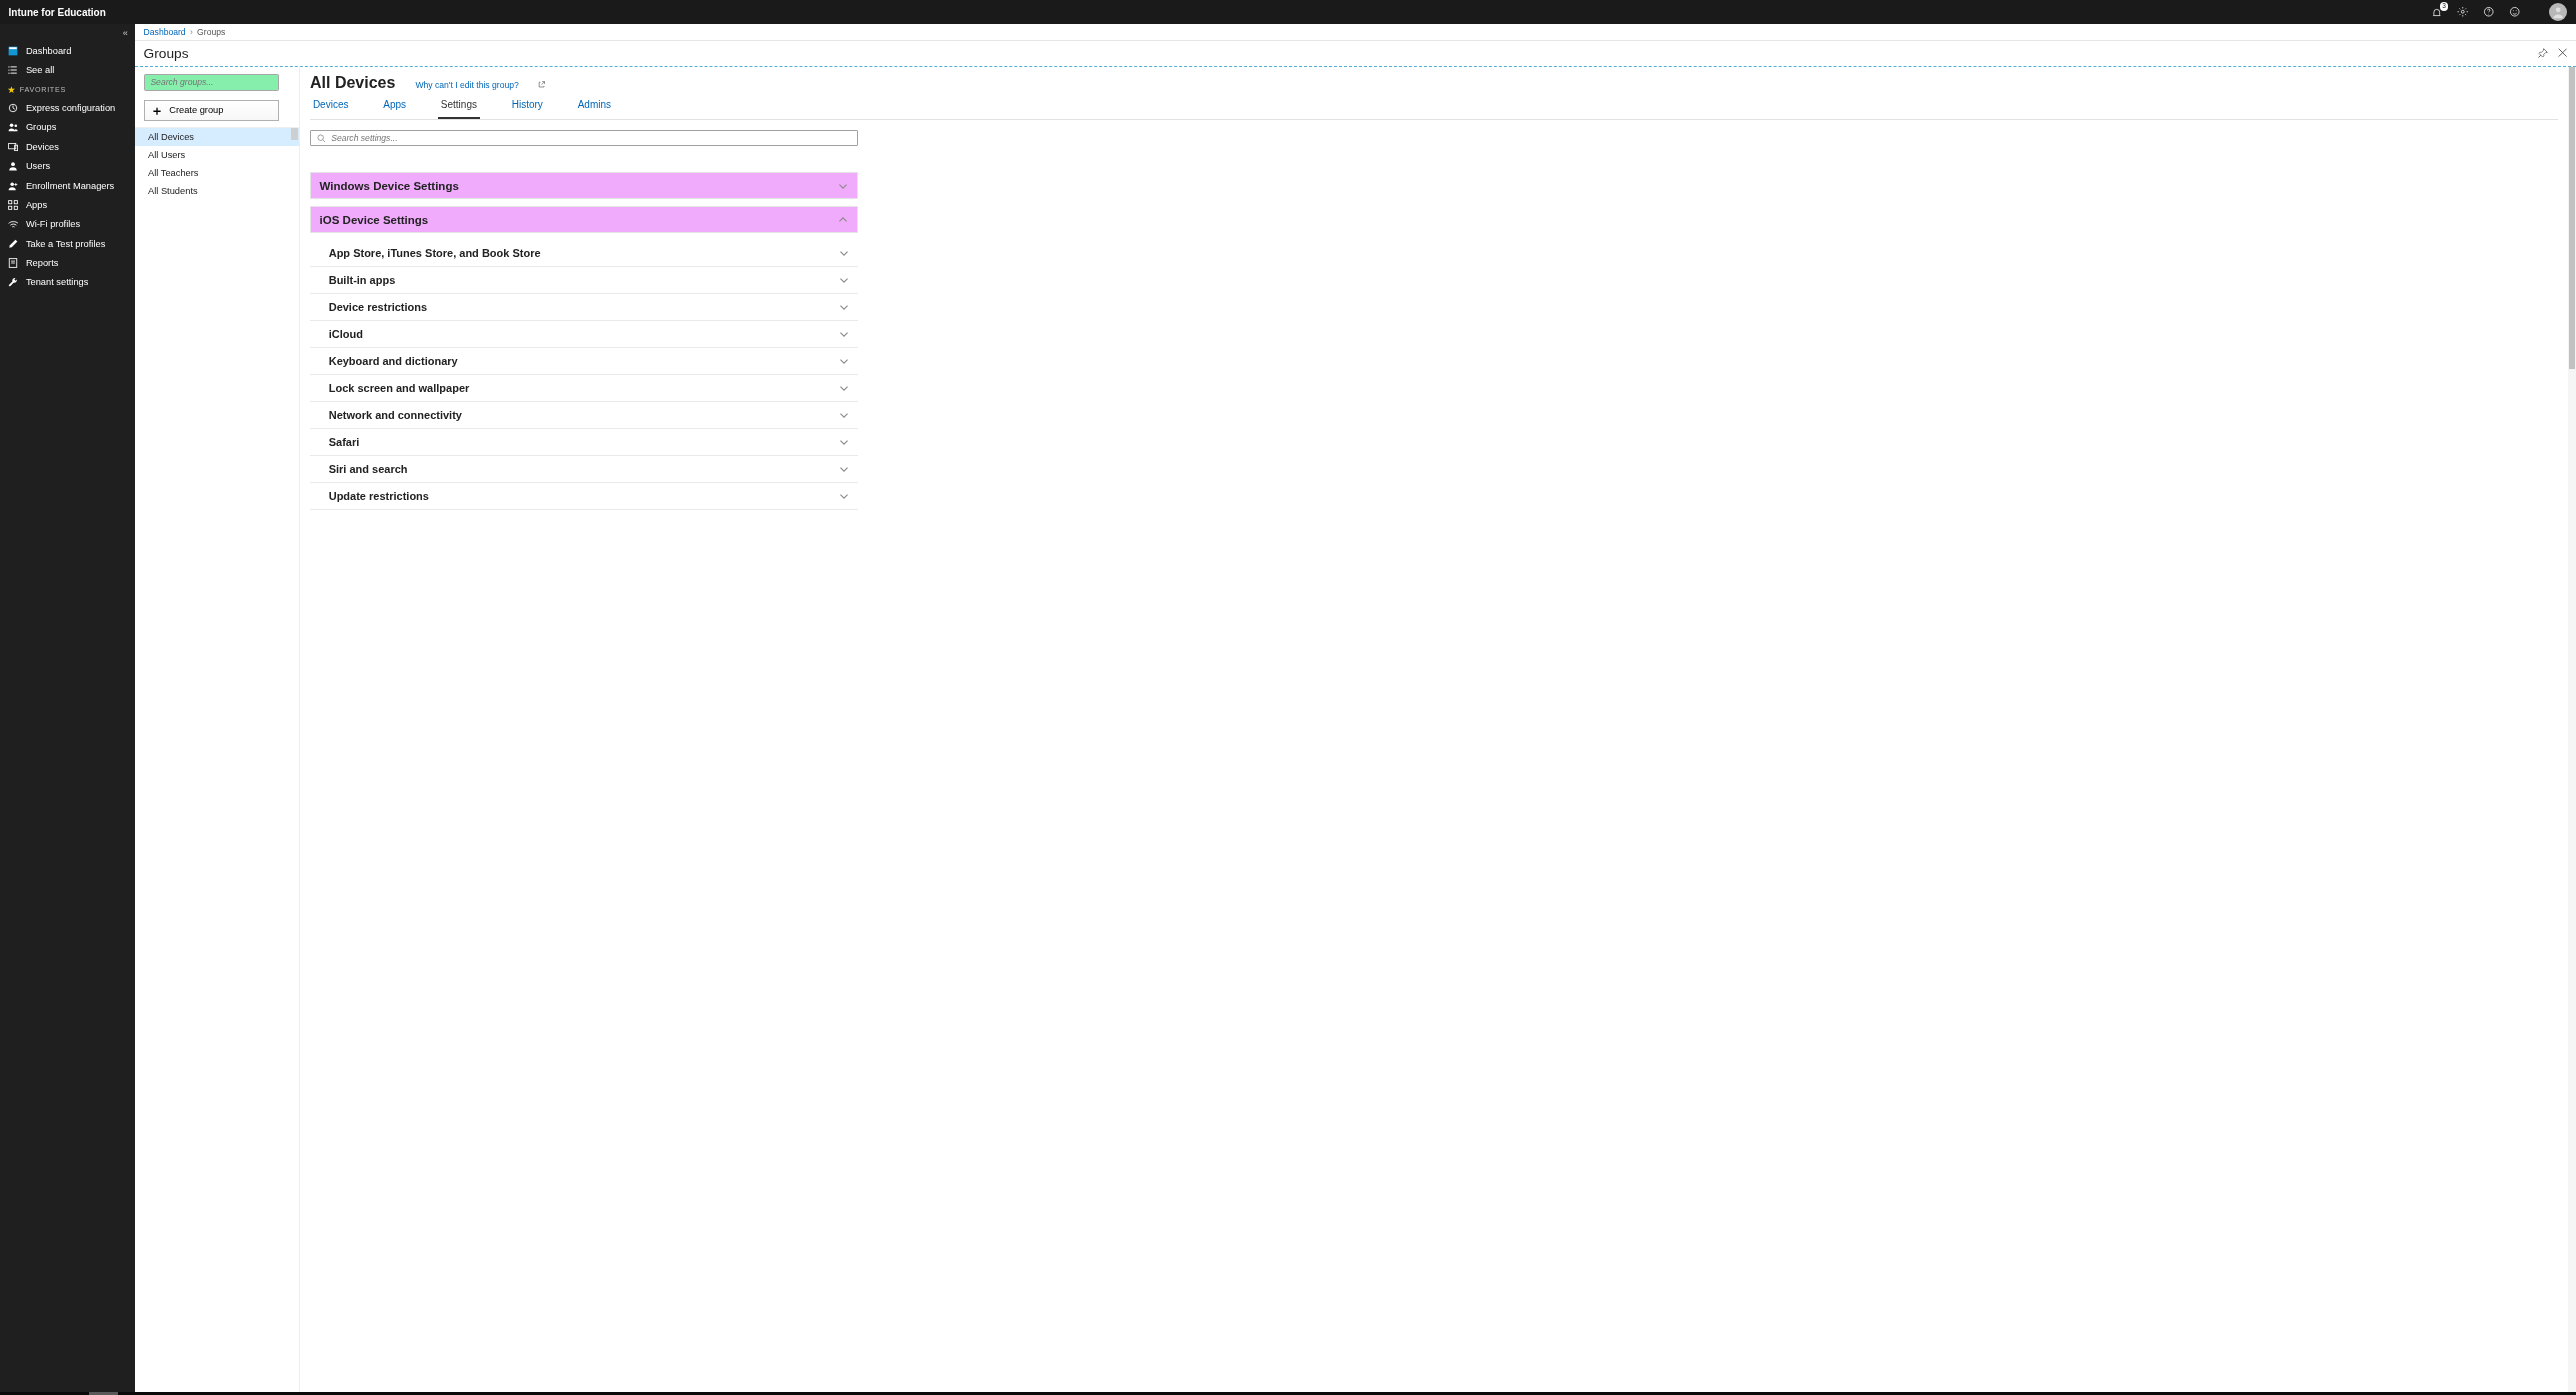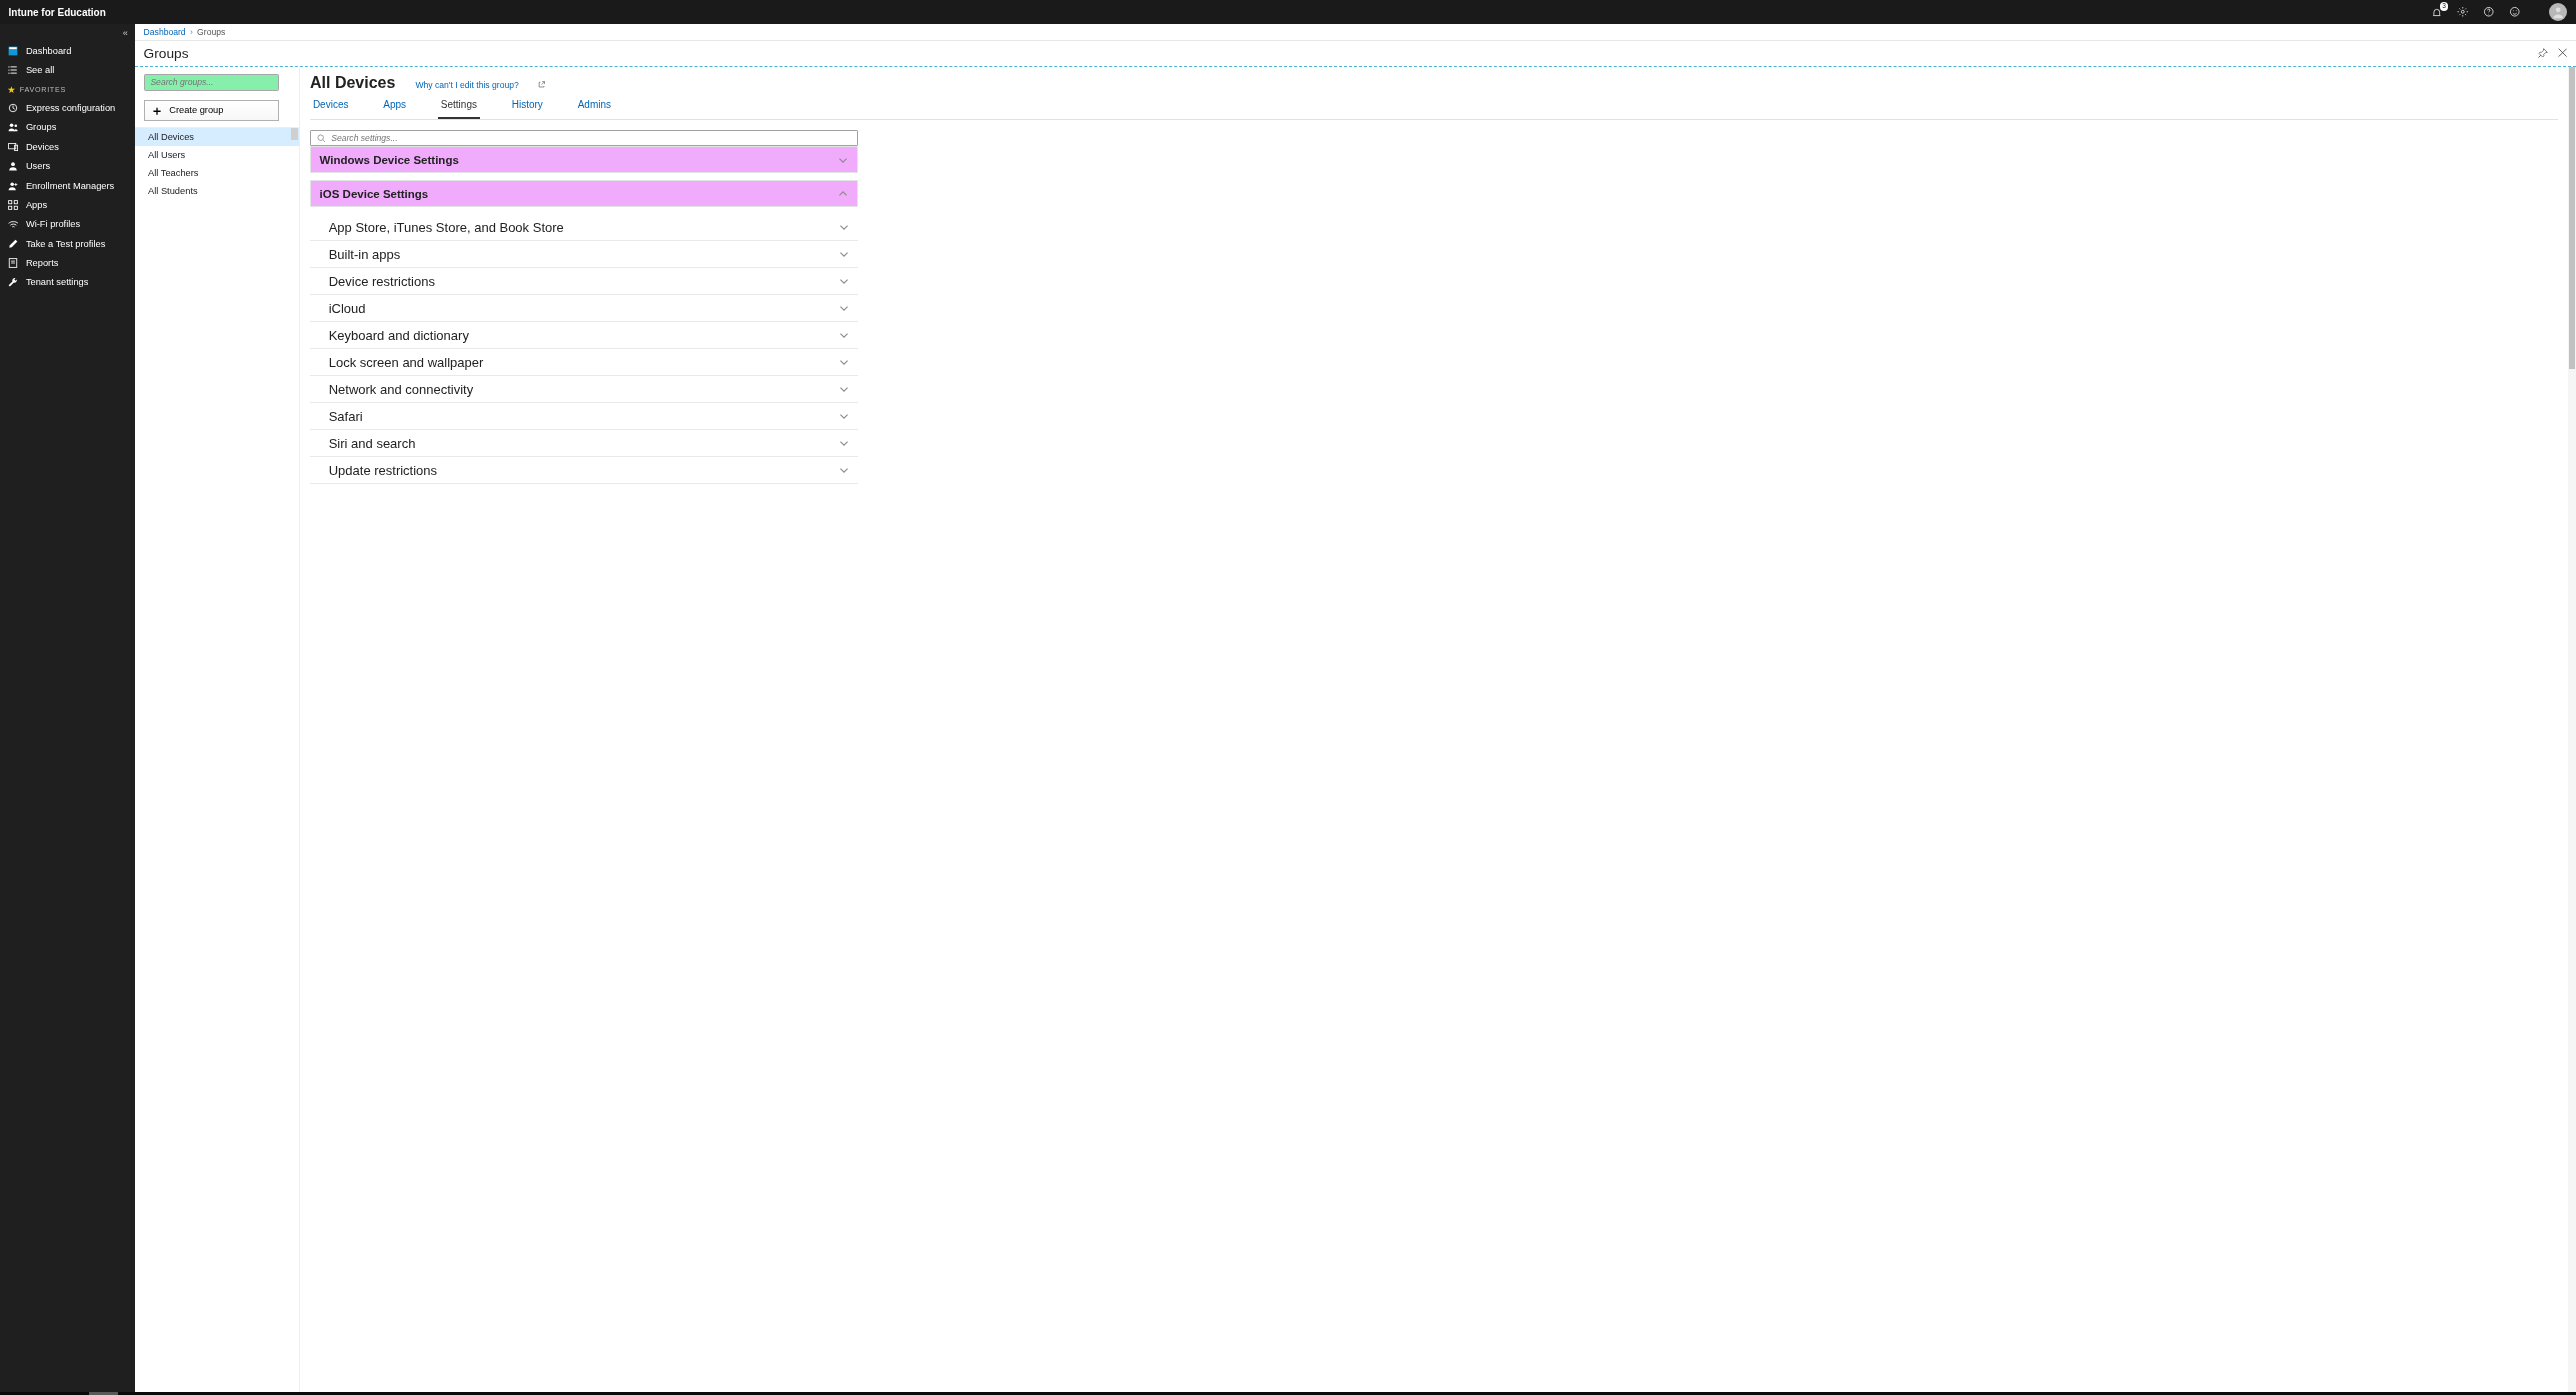--- a/index.html
+++ b/index.html
@@ -62,30 +62,30 @@
 
 .detail-header { display:flex; align-items:baseline; gap:20px; margin: 1.4px 0 7.2px 0; }
 .detail-title { font-size:16px; font-weight:600; }
 .edit-link { color:#0066b8; font-size:8.6px; cursor:pointer; display:inline-flex; gap:19px; align-items:center; }
 .edit-link .ext { color:#666; font-size:8px; }
 
 .tabs { display:flex; gap:29px; border-bottom:0.7px solid #e1e1e1; margin-bottom:10px; }
 .tab { padding: 0 2.9px 7.2px 2.9px; font-size:10px; color:#0066b8; cursor:pointer; border-bottom:2.2px solid transparent; }
 .tab.active { color:#333; border-bottom-color:#333; font-weight:400; }
 
-.settings-search { width: 548px; max-width:100%; height:16px; border:0.7px solid #a0a0a0; border-radius:1px; display:flex; align-items:center; padding:0 5.8px; gap:5.8px; margin-bottom:0; background:#fff;}
+.settings-search { width: 548px; max-width:100%; height:16px; border:0.7px solid #a0a0a0; border-radius:1px; display:flex; align-items:center; padding:0 5.8px; gap:5.8px; margin-bottom:26px; background:#fff;}
 .settings-search input { border:none; outline:none; flex:1; font-size:8.6px; font-style:italic; color:#767676; background:transparent;}
 
 .section { width: 548px; max-width:100%; height:27px; background:#f0abfc; border:0.7px solid #e3e4e4; display:flex; align-items:center; justify-content:space-between; padding:0 8.6px; margin-bottom:7.2px; cursor:pointer;}
 .section .title { font-size:11.5px; font-weight:600; color:#222;}
 .section .chev { color:#8a8a8a; }
 
 .subsettings { width: 548px; max-width:100%; }
 .subrow { height:27px; display:flex; align-items:center; justify-content:space-between; padding:0 8.6px 0 18.7px; border-bottom:0.7px solid #e9e9e9; cursor:pointer; }
-.subrow .title { font-size:13px; font-weight:400; }
+.subrow .title { font-size:11px; font-weight:700; }
 .subrow .chev { color:#8a8a8a; }
 
 
 svg { display:block; }
 .white { stroke:#fff; fill:none; }
 
 
 .taskbar { height: 2.9px; background:#0a0a0a; }
 .taskbar .tab { width:29px; height:100%; background:#5a5a5a; margin-left:89px;}
 </style>

